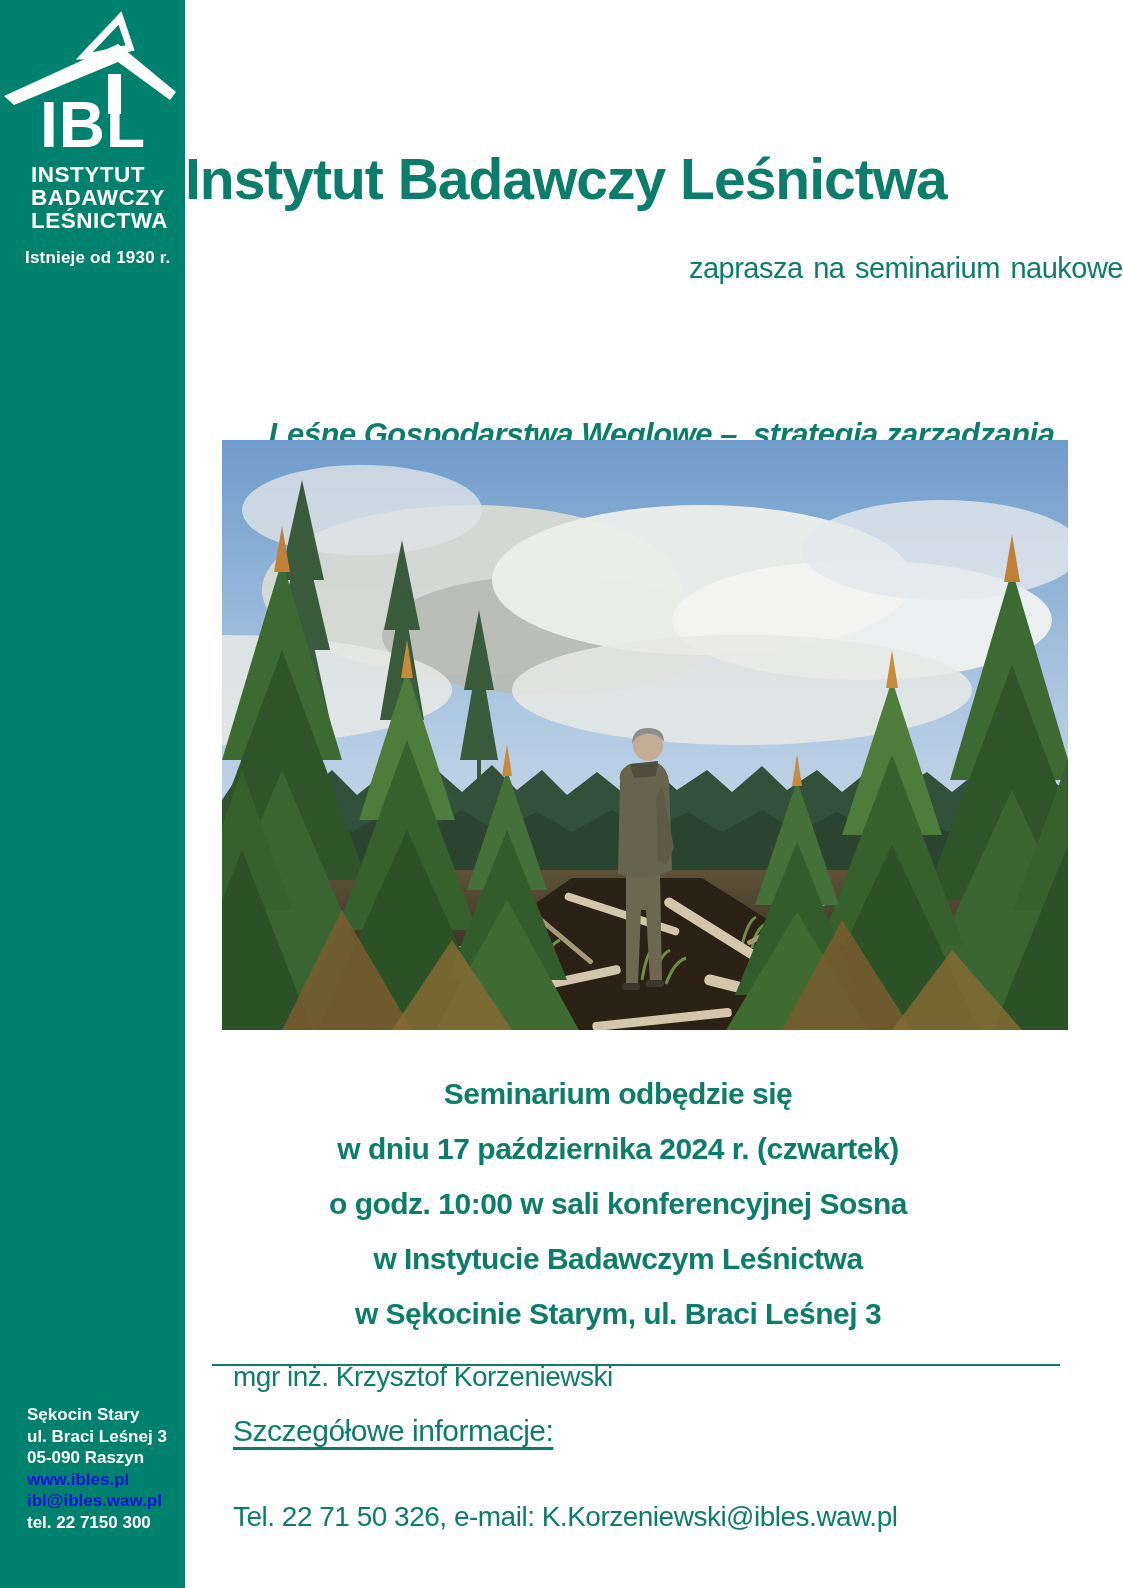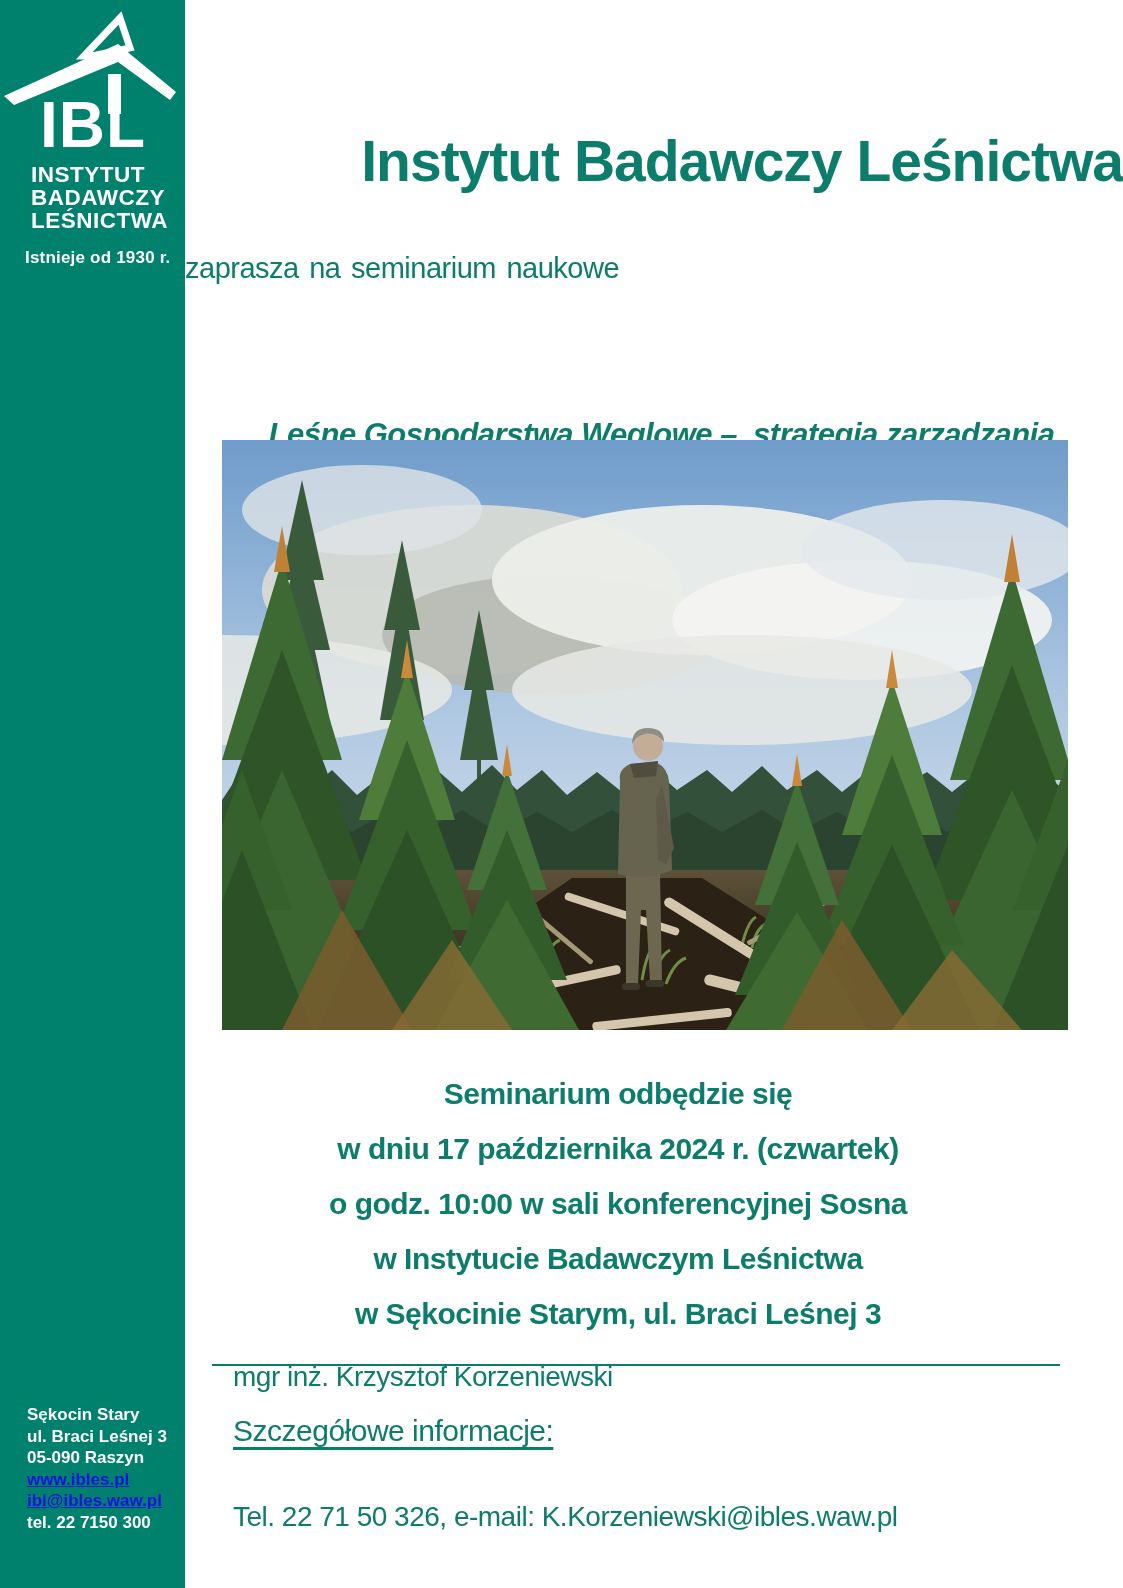--- a/index.html
+++ b/index.html
@@ -28,31 +28,31 @@
   .since {
     position:absolute; left:25px; top:248px;
     font-size:17px; font-weight:bold; color:#fff; letter-spacing:0.2px;
   }
   .address {
     position:absolute; left:27px; top:1404px;
     font-size:17px; font-weight:bold; line-height:21.5px; color:#fff;
     white-space:nowrap;
   }
   .address a, .addr-link {
-    color:#1412dd; text-decoration:underline; cursor:pointer; display:block;
+    color:#1412dd; cursor:pointer; display:block;
   }
   
   .main-title {
-    position:absolute; left:185px; top:128px; width:938px;
-    text-align:right; color:#0d7d6b;
+    position:absolute; left:185px; top:146px; width:938px;
+    text-align:left; color:#0d7d6b;
     font-size:57px; font-weight:bold; letter-spacing:-1px;
   }
   .subtitle {
     position:absolute; left:185px; top:252px; width:938px;
-    text-align:left; color:#0d7d6b;
+    text-align:right; color:#0d7d6b;
     font-size:29px; letter-spacing:-0.5px;
     word-spacing:3px;
   }
   .topic {
     position:absolute; left:185px; top:322px; width:938px;
     text-align:center; color:#0d7d6b;
     font-size:31px; font-weight:bold; font-style:italic;
     line-height:45px; letter-spacing:-0.5px; white-space:pre-wrap;
   }
   .photo {

